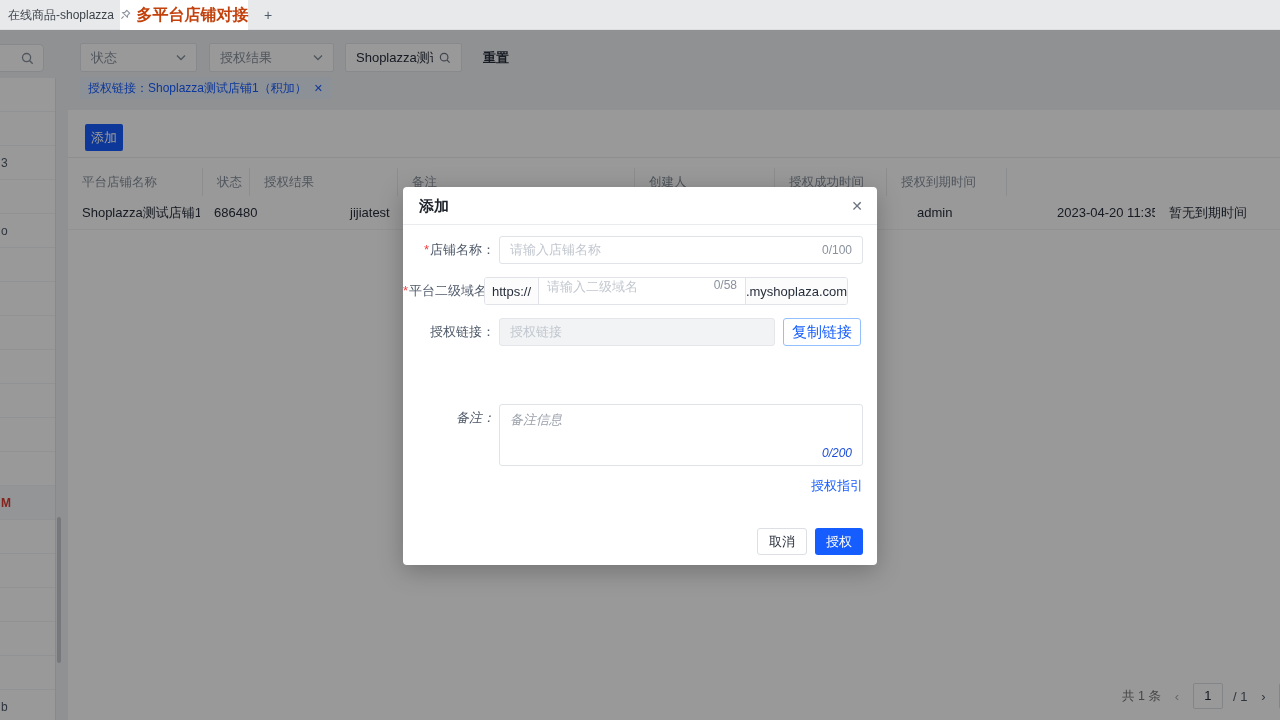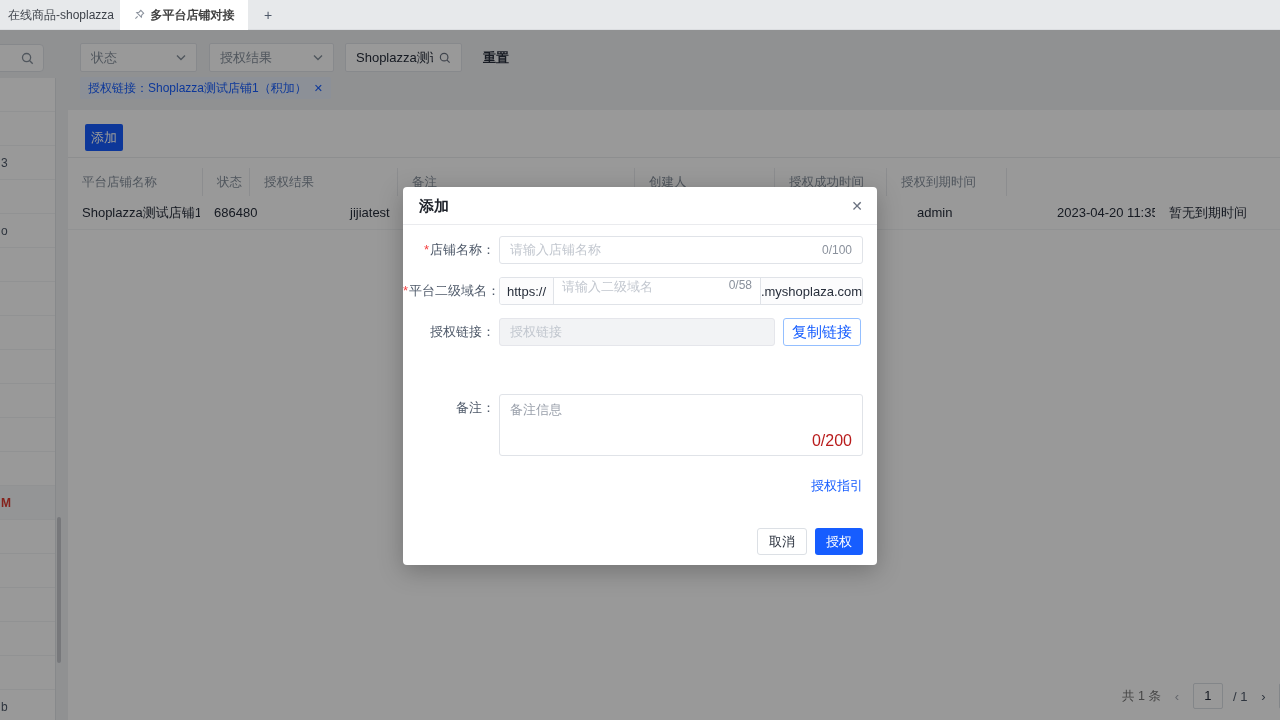--- a/index.html
+++ b/index.html
@@ -4,21 +4,21 @@
 <style>
   * { margin:0; padding:0; box-sizing:border-box; }
   html,body { width:1280px; height:720px; overflow:hidden; }
   body { font-family:"Liberation Sans","DejaVu Sans",sans-serif; }
   #screen { position:relative; width:1280px; height:720px; background:#f1f2f4; overflow:hidden; }
 
   
   .tabbar { position:absolute; left:0; top:0; width:1280px; height:30px; background:#e7e9eb; border-bottom:1px solid #dcdee1; }
   .tab-inactive { position:absolute; left:2px; top:0; height:30px; line-height:30px; font-size:12px; color:#3d424a; padding:0 6px; white-space:nowrap; }
   .tab-active { position:absolute; left:120px; top:0; width:128px; height:30px; background:#ffffff; display:flex; align-items:center; justify-content:center; gap:6px; }
-  .tab-active .lbl { font-size:12px; font-weight:700; color:#404040; white-space:nowrap; }
+  .tab-active .lbl { font-size:16px; font-weight:700; color:#c2410c; white-space:nowrap; }
   .tab-plus { position:absolute; left:254px; top:0; width:28px; height:30px; text-align:center; line-height:30px; font-size:14px; color:#4e5969; }
 
   
   .app { position:absolute; left:0; top:30px; width:1280px; height:690px; background:#f1f2f4; overflow:hidden; }
 
   
   .side-search { position:absolute; left:-40px; top:14px; width:84px; height:28px; background:#fff; border:1px solid #e0e3e8; border-radius:4px; }
   .side-search svg { position:absolute; right:9px; top:7px; }
   .menu { position:absolute; left:0; top:48px; width:56px; height:642px; background:#fff; border-right:1px solid #e2e4e8; overflow:hidden; }
   .menu-row { height:34px; line-height:34px; border-bottom:1px solid #f2f3f5; font-size:12px; color:#4e5969; padding-left:1px; overflow:hidden; white-space:nowrap; }
@@ -60,31 +60,31 @@
   .modal { position:absolute; left:403px; top:187px; width:474px; height:378px; background:#fff; border-radius:4px; box-shadow:0 6px 24px rgba(0,0,0,0.25); z-index:50; }
   .m-head { position:relative; height:38px; border-bottom:1px solid #eaebee; }
   .m-title { position:absolute; left:16px; top:0; line-height:38px; font-size:15px; font-weight:700; color:#1d2129; }
   .m-close { position:absolute; right:14px; top:0; line-height:38px; font-size:14px; color:#6b7280; cursor:pointer; }
   .f-row { position:absolute; left:0; height:28px; }
   .f-label { position:absolute; left:0; top:0; width:92px; text-align:right; line-height:28px; font-size:13px; color:#4e5969; white-space:nowrap; }
   .f-label .req { color:#f53f3f; margin-right:1px; }
   .inp { position:absolute; left:96px; top:0; width:364px; height:28px; border:1px solid #e0e3e8; border-radius:3px; background:#fff; display:flex; align-items:center; padding:0 10px; font-size:13px; }
   .inp .ph { color:#c2c7cf; flex:1; white-space:nowrap; overflow:hidden; }
   .inp .cnt { color:#8a919c; font-size:12px; margin-left:8px; }
-  .grp { position:absolute; left:96px; top:0; width:364px; height:28px; border:1px solid #e0e3e8; border-radius:3px; background:#fff; display:flex; align-items:stretch; overflow:hidden; }
+  .grp { position:absolute; left:81px; top:0; width:364px; height:28px; border:1px solid #e0e3e8; border-radius:3px; background:#fff; display:flex; align-items:stretch; overflow:hidden; }
   .grp .pre { width:54px; border-right:1px solid #e0e3e8; background:#fcfcfd; display:flex; align-items:center; justify-content:center; font-size:13px; color:#272e3b; }
   .grp .mid { flex:1; display:flex; align-items:flex-start; padding:0 8px; font-size:13px; }
   .grp .mid .ph { color:#c2c7cf; flex:1; white-space:nowrap; overflow:hidden; }
   .grp .mid .cnt { color:#8a919c; font-size:12px; }
   .grp .suf { width:102px; border-left:1px solid #e0e3e8; background:#fcfcfd; display:flex; align-items:center; justify-content:center; font-size:13px; color:#272e3b; white-space:nowrap; }
   .inp.disabled { width:276px; background:#f2f3f5; border-color:#e5e6eb; }
   .btn-copy { position:absolute; left:380px; top:0; width:78px; height:28px; background:#fff; border:1px solid #94bfff; color:var(--primary); border-radius:3px; font-size:15px; cursor:pointer; }
   .tarea { position:absolute; left:96px; top:0; width:364px; height:62px; border:1px solid #e0e3e8; border-radius:3px; background:#fff; }
   .tarea .ph { position:absolute; left:10px; top:6px; font-size:13px; color:#9aa0ab; }
-  .tarea .cnt { position:absolute; right:10px; bottom:5px; font-size:16px; color:#b91c1c; }
+  .tarea .cnt { position:absolute; right:10px; bottom:5px; font-size:12px; color:#1d4ed8; }
   .m-guide { position:absolute; right:14px; top:290px; font-size:13px; color:var(--primary); cursor:pointer; }
   .m-footer { position:absolute; right:14px; top:341px; display:flex; gap:8px; }
   .btn-cancel { height:27px; padding:0 11px; background:#fff; border:1px solid #dce0e5; border-radius:3px; font-size:13px; color:#272e3b; cursor:pointer; }
   .btn-confirm { height:27px; padding:0 11px; background:var(--primary); border:none; border-radius:3px; font-size:13px; color:#fff; cursor:pointer; }
 
   .chev { margin-left:6px; flex:none; }
 </style>
 </head>
 <body>
 
@@ -229,21 +229,21 @@
 
     <div class="f-row" style="top:131px; width:474px;">
       <div class="f-label"><span>授权链接：</span></div>
       <div class="inp disabled">
         <span class="ph">授权链接</span>
       </div>
       <button class="btn-copy">复制链接</button>
     </div>
 
 
-    <div class="f-row" style="top:207px; width:550px; height:62px;">
+    <div class="f-row" style="top:217px; width:550px; height:62px;font-style:italic;">
       <div class="f-label"><span>备注：</span></div>
       <div class="tarea">
         <span class="ph">备注信息</span>
         <span class="cnt">0/200</span>
       </div>
     </div>
 
     <div class="m-guide">授权指引</div>
 
     <div class="m-footer">

